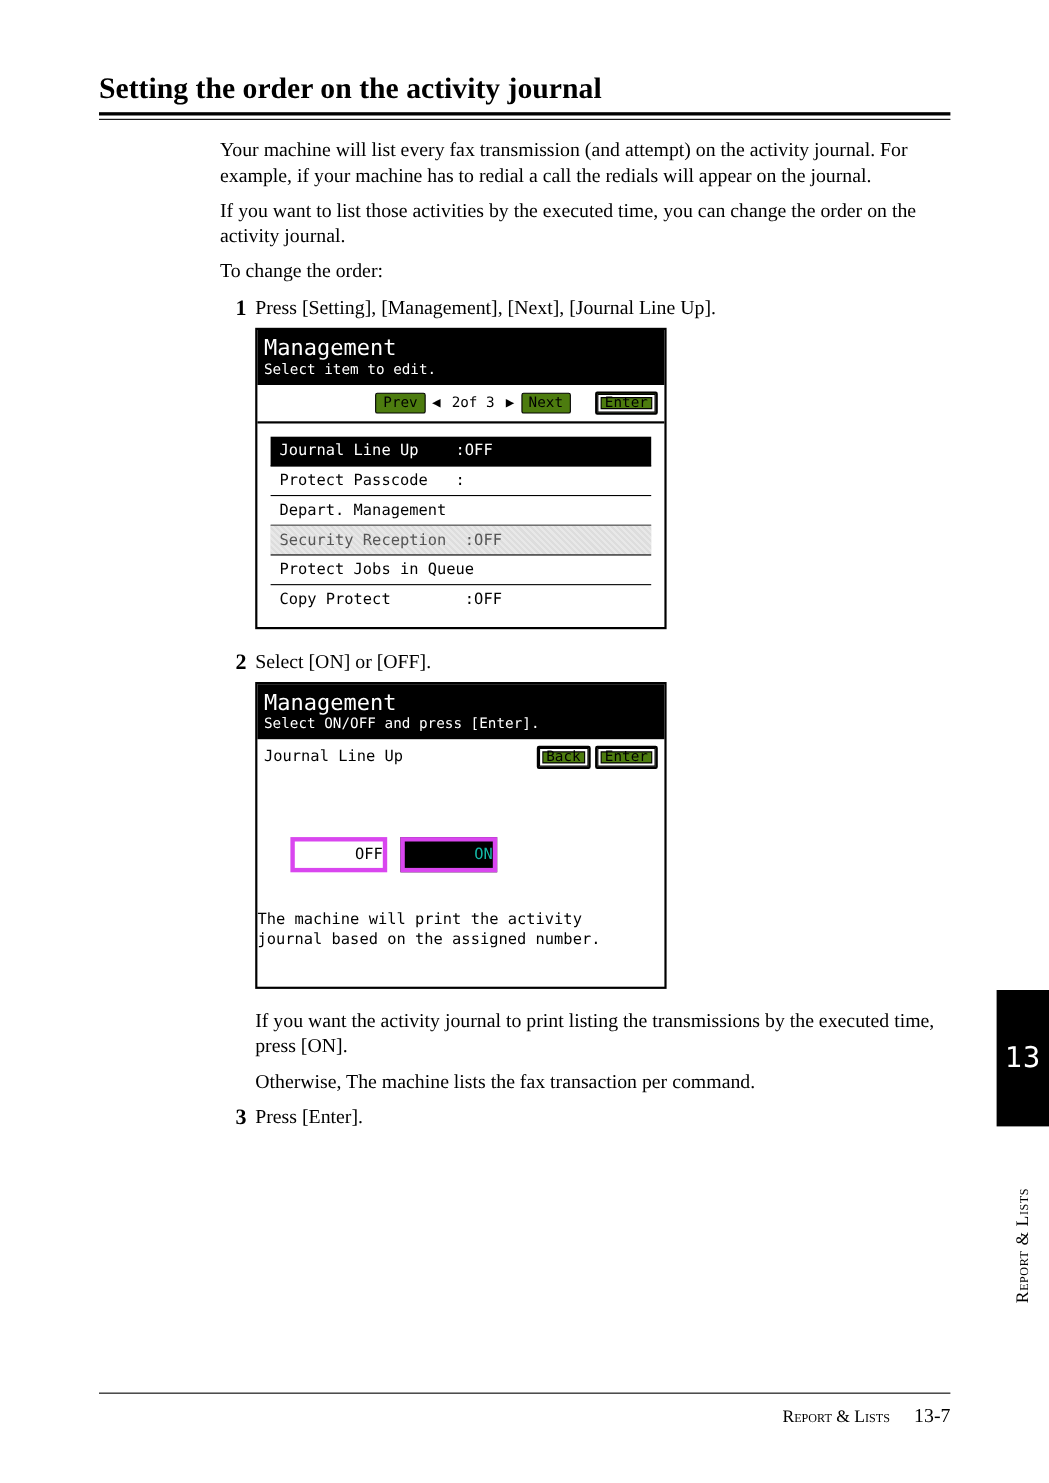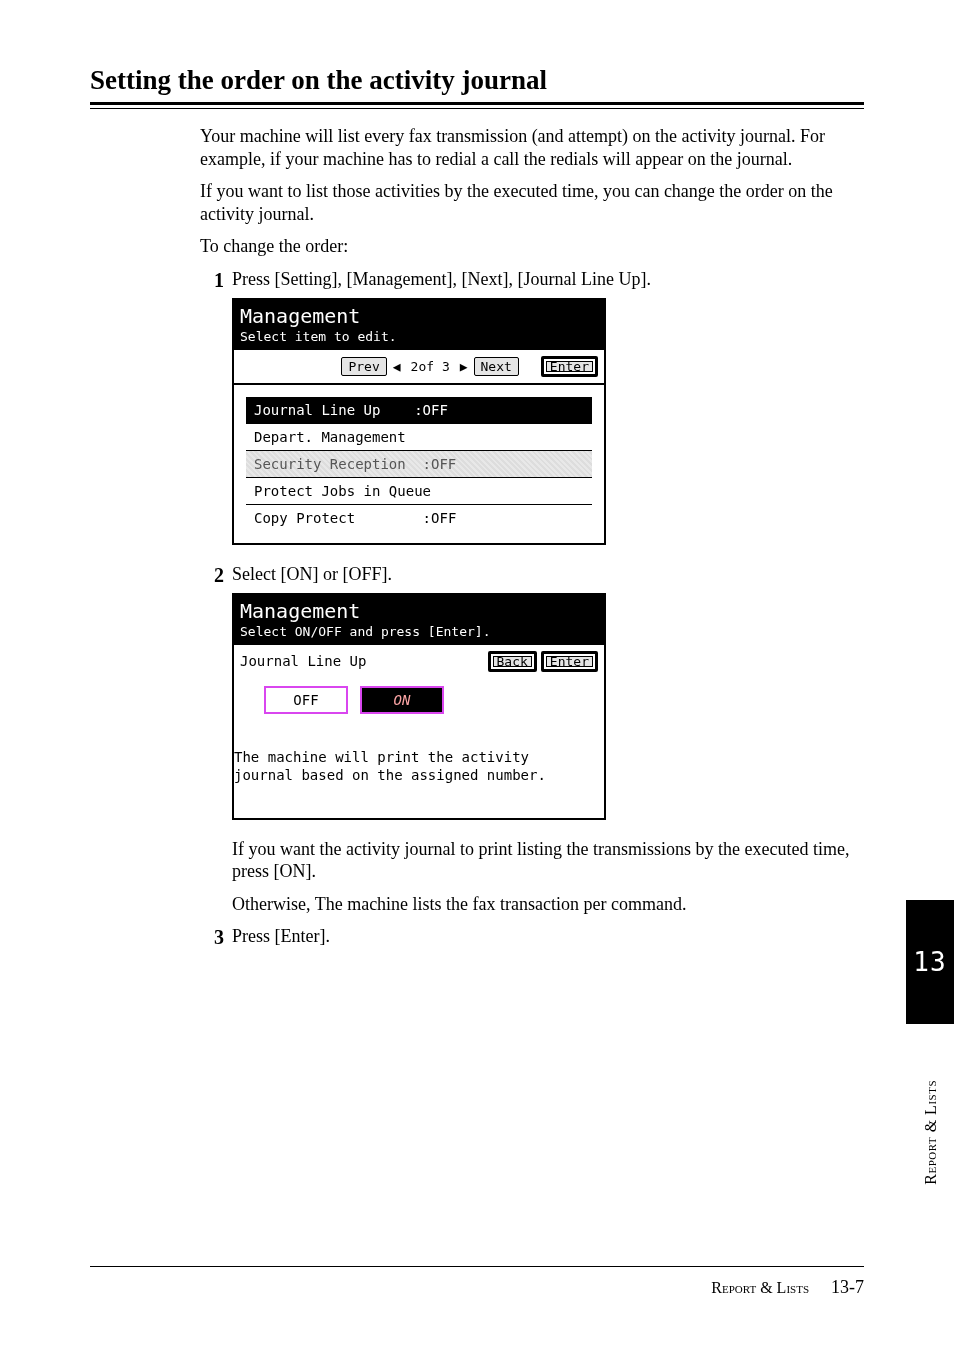--- a/index.html
+++ b/index.html
@@ -88,21 +88,21 @@
     justify-content:flex-end;
     gap:6px;
     padding:6px 6px;
     border-bottom:2px solid #000;
     font-size:13px;
   }
   .navrow .page-ind { margin:0 4px; }
   .btn {
     display:inline-block;
     border:1px solid #000;
-    background:#e5e5e5;
+    background:#4d7c0f;
     padding:1px 6px;
     font-size:13px;
     border-radius:2px;
     text-align:right;
   }
   .btn.dbl {
     box-shadow: 0 0 0 1px #000 inset, 0 0 0 3px #fff inset, 0 0 0 4px #000 inset;
     border:2px solid #000;
     padding:1px 7px;
   }
@@ -124,27 +124,28 @@
   .lcd2-toprow {
     display:flex;
     justify-content:space-between;
     align-items:center;
     padding:6px 6px 10px 6px;
   }
   .lcd2-label { font-size:14px; }
   .lcd2-btns { display:flex; gap:4px; }
   .opt-row { display:flex; gap:12px; padding:4px 14px 18px 30px; }
   .opt {
-    border:2px solid #d946ef;
+    border:4px solid #d946ef;
     width:80px;
-    text-align:center;
+    text-align:right;
     padding:4px 0;
     font-size:14px;
-  }
-  .opt.sel { background:#000; color:#fca5a5;font-style:italic; }
+    margin-top:48px;
+  }
+  .opt.sel { background:#000; color:#14b8a6; }
   .desc {
     font-size:14px;
     line-height:1.3;
     padding:16px 14px 34px 0;
   }
   .tri { font-size:13px; }
 
   .side-tab {
     position:absolute;
     right:0;
@@ -215,20 +216,23 @@
         <span class="tri">▶</span>
         <span class="btn">Next</span>
         <span style="width:10px"></span>
         <span class="btn dbl">Enter</span>
       </div>
       <div class="lcd-body">
         <div class="menu-row sel">
           <span>Journal Line Up</span>&nbsp;&nbsp;&nbsp;&nbsp;<span>:OFF</span>
         </div>
         <div class="menu-row">
+          <span>Protect Passcode</span>&nbsp;&nbsp;&nbsp;<span>:</span>
+        </div>
+        <div class="menu-row">
           <span>Depart. Management</span>
         </div>
         <div class="menu-row dis">
           <span>Security Reception</span>&nbsp;&nbsp;<span>:OFF</span>
         </div>
         <div class="menu-row">
           <span>Protect Jobs in Queue</span>
         </div>
         <div class="menu-row">
           <span>Copy Protect</span>&nbsp;&nbsp;&nbsp;&nbsp;&nbsp;&nbsp;&nbsp;&nbsp;<span>:OFF</span>

